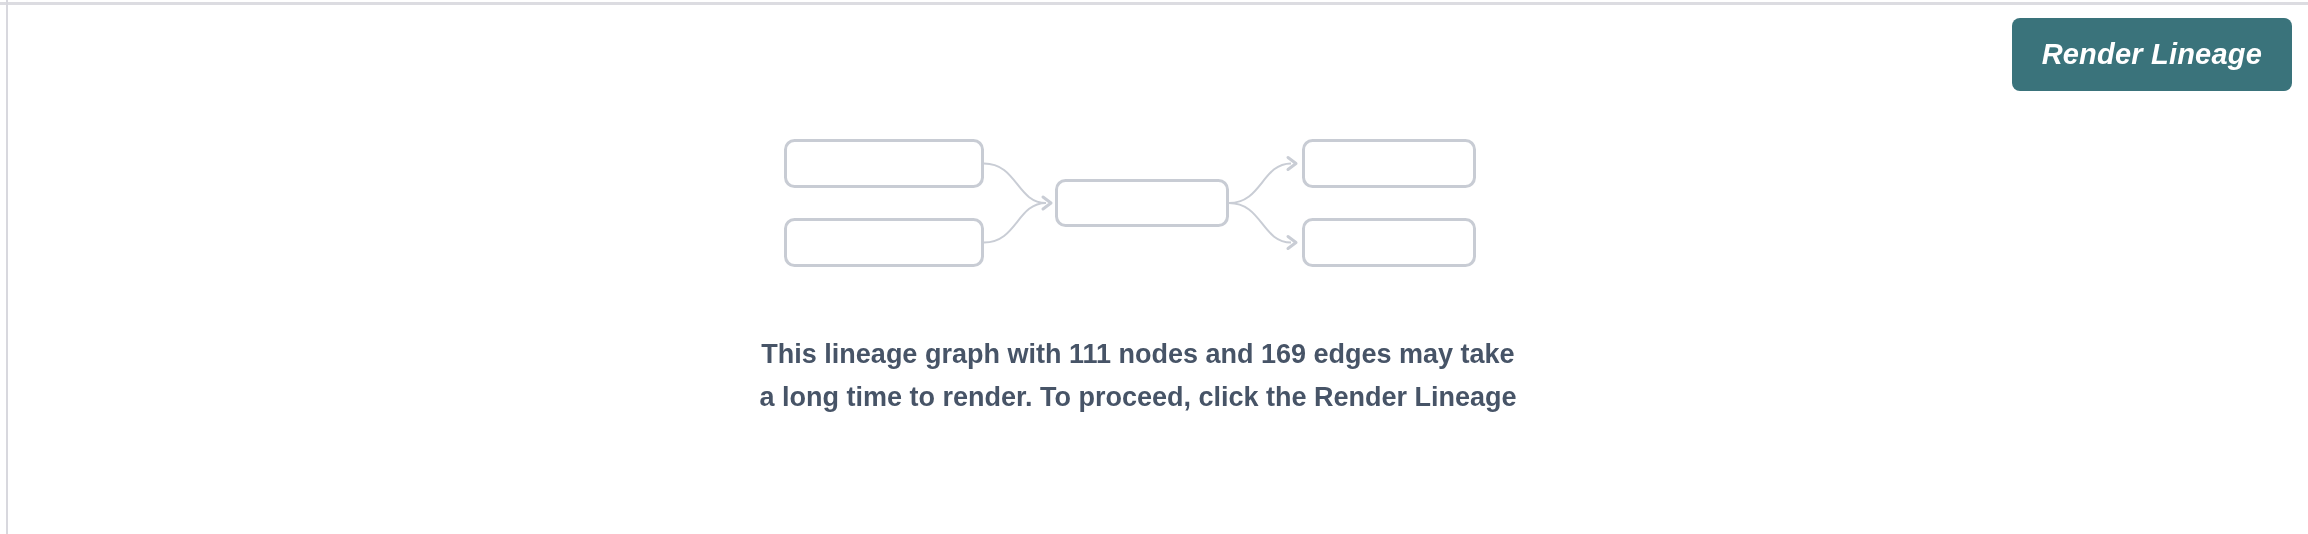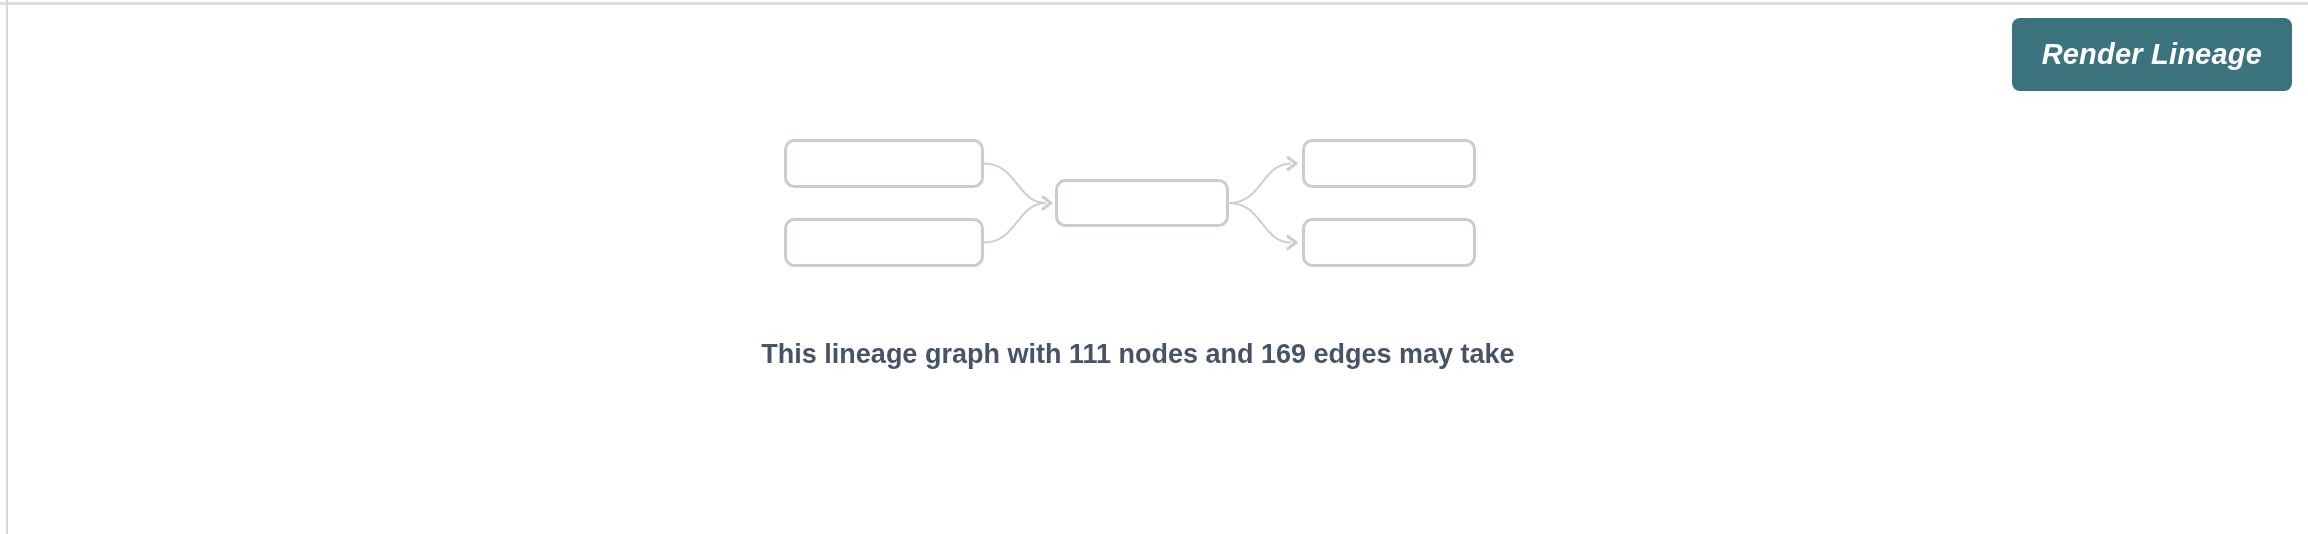--- a/index.html
+++ b/index.html
@@ -95,16 +95,17 @@
 
       <rect class="graph-node" x="1.5" y="1.5" width="197" height="46" rx="9"></rect>
       <rect class="graph-node" x="1.5" y="80.5" width="197" height="46" rx="9"></rect>
       <rect class="graph-node" x="272.5" y="41.5" width="171" height="45" rx="9"></rect>
       <rect class="graph-node" x="519.5" y="1.5" width="171" height="46" rx="9"></rect>
       <rect class="graph-node" x="519.5" y="80.5" width="171" height="46" rx="9"></rect>
     </svg>
 
     <div class="message">
       <span>This lineage graph with 111 nodes and 169 edges may take</span>
+      <span>a long time to render. To proceed, click the Render Lineage</span>
     </div>
 
   </div>
 </div>
 
 </body></html>

